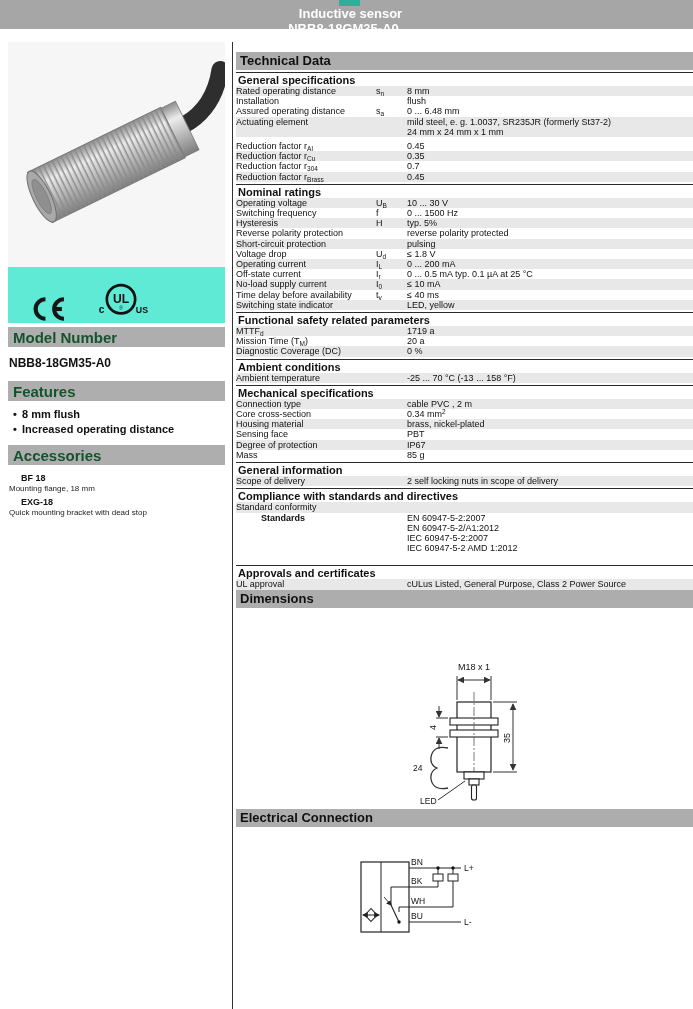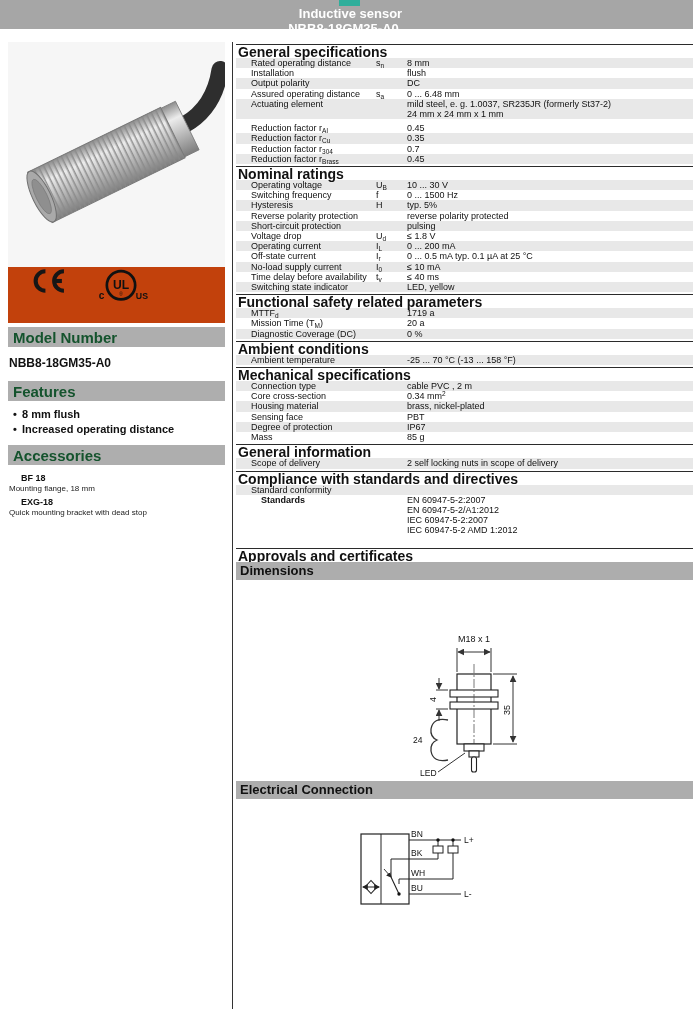--- a/index.html
+++ b/index.html
@@ -20,49 +20,49 @@
   .page-title{font-size:13px;font-weight:bold;color:#fff;margin-left:8px;flex:1;}
   .page-code{font-size:13px;font-weight:bold;color:#fff;margin-right:6px;}
   
   .left-col{position:absolute;left:8px;top:42px;width:217px;}
   .right-col{
     position:absolute;left:232px;top:42px;width:458px;height:967px;
     border-left:1px solid #333;padding-left:3px;box-sizing:content-box;
   }
   
   .photo{width:217px;height:225px;background:#f6f6f6;overflow:hidden;}
-  .marks{width:217px;height:56px;background:#c2410c;display:flex;align-items:flex-start;}
+  .marks{width:217px;height:56px;background:#5eead4;display:flex;align-items:flex-end;}
   .sidebar-bar{
     height:20px;background:#aeaeae;color:#14532d;font-size:15px;font-weight:bold;
     padding:2px 0 0 5px;box-sizing:border-box;line-height:17px;margin-top:4px;
   }
   .model-value{font-size:12px;font-weight:bold;padding:9px 0 9px 1px;height:12px;}
   .feat-list{padding:6px 0 8px 0;}
   .feat-item{font-size:11px;font-weight:bold;display:flex;line-height:15px;}
   .feat-bullet{width:14px;text-align:center;}
   .acc-list{padding:5px 0 0 1px;}
   .acc-code{font-size:9px;font-weight:bold;line-height:11px;margin-top:3px;margin-left:12px;}
   .acc-desc{font-size:8px;line-height:10px;color:#222;}
   
   .section-bar{
     height:18px;background:#adadad;color:#101010;font-size:13px;font-weight:bold;
     padding:1px 0 0 4px;box-sizing:border-box;line-height:16px;
   }
   .section-bar.first{margin-top:10px;}
   
   #tech-table{height:520px;overflow:hidden;border-bottom:0;}
   .sec-title{
-    font-size:14px;font-weight:bold;border-top:1px solid #2b2b2b;
+    font-size:11px;font-weight:bold;border-top:1px solid #2b2b2b;
     padding:2px 0 1px 2px;margin-top:2px;line-height:10px;
   }
   .sec-title.gap-before{margin-top:12px;}
   .trow{display:flex;align-items:flex-start;line-height:10.2px;font-size:9px;}
   .trow.shaded{background:#e8e8e8;}
   .trow.gap{margin-top:4px;}
-  .tlabel{width:140px;padding-left:15px;box-sizing:border-box;flex:none;}
+  .tlabel{width:140px;padding-left:0;box-sizing:border-box;flex:none;}
   .trow.ind2 .tlabel{padding-left:25px;font-weight:bold;}
   .tsym{width:31px;flex:none;}
   .tval{flex:1;}
   sub{font-size:6.5px;vertical-align:-2px;line-height:0;}
   sup{font-size:6.5px;vertical-align:3px;line-height:0;}
   
   .dims-wrap{height:201px;}
   .dims-svg{margin:48px 0 0 150px;}
   .elec-svg{margin:20px 0 0 115px;}
   svg text{font-family:"Liberation Sans","DejaVu Sans",sans-serif;}
@@ -136,36 +136,32 @@
   <div class="acc-list" id="accessories-list">
       <div class="acc-code">BF 18</div>
       <div class="acc-desc">Mounting flange, 18 mm</div>
       <div class="acc-code">EXG-18</div>
       <div class="acc-desc">Quick mounting bracket with dead stop</div>
     </div>
 </div>
 
 <div class="right-col">
 
+  <div class="section-bar first">Technical Data</div>
   <div id="tech-table">
       <div class="sec-title">General specifications</div>
       <div class="trow shaded">
         <div class="tlabel">Rated operating distance</div>
         <div class="tsym">s<sub>n</sub></div>
         <div class="tval">8 mm</div>
       </div>
       <div class="trow">
         <div class="tlabel">Installation</div>
         <div class="tsym"></div>
         <div class="tval">flush</div>
-      </div>
-      <div class="trow shaded">
-        <div class="tlabel">Output polarity</div>
-        <div class="tsym"></div>
-        <div class="tval">DC</div>
       </div>
       <div class="trow">
         <div class="tlabel">Assured operating distance</div>
         <div class="tsym">s<sub>a</sub></div>
         <div class="tval">0 ... 6.48 mm</div>
       </div>
       <div class="trow shaded">
         <div class="tlabel">Actuating element</div>
         <div class="tsym"></div>
         <div class="tval">

